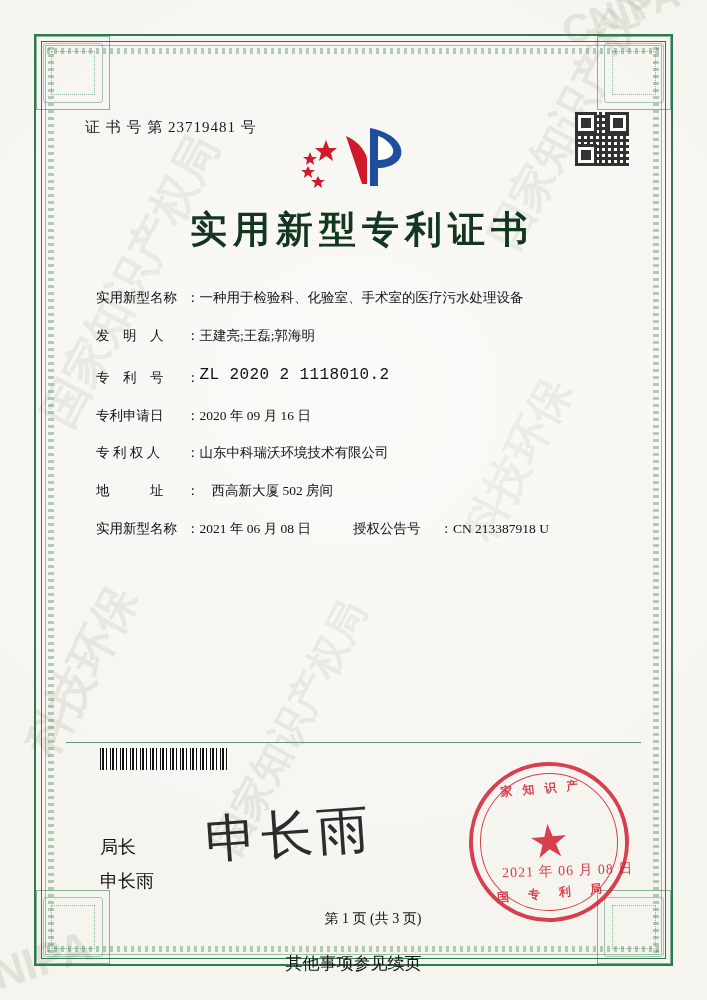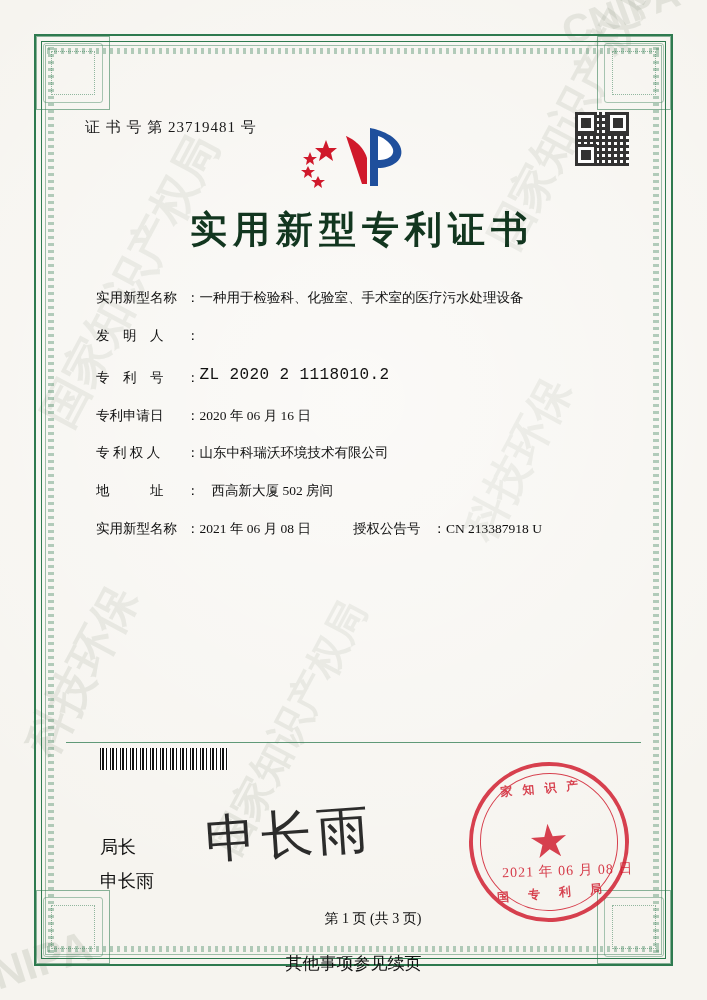--- a/index.html
+++ b/index.html
@@ -122,21 +122,21 @@
     width:90px;flex:0 0 90px;
     letter-spacing:0px;white-space:nowrap;
   }
   .fcolon{flex:0 0 12px;}
   .fvalue{flex:1;font-family:"Liberation Serif","DejaVu Serif",serif;}
   .fvalue.mono{font-family:"Liberation Mono","DejaVu Sans Mono",monospace;font-size:16px;letter-spacing:.4px;}
   .addr-2{padding-left:12px;}
   .grant-row{display:flex;align-items:flex-start;}
   .grant-row .seg{display:flex;}
   .grant-row .seg2{margin-left:42px;}
-  .grant-row .lab2{white-space:nowrap;margin-right:12px;}
+  .grant-row .lab2{white-space:nowrap;margin-right:19px;}
 
   
   .para{
     position:absolute;left:96px;right:76px;top:608px;
     font-size:13.5px;line-height:2.0;color:#111;text-align:justify;
   }
   .para p{margin:0 0 6px 0;text-indent:2em;}
 
   
   .divider{
@@ -259,32 +259,33 @@
 
     <div class="frow">
       <div class="flabel">实用新型名称</div>
       <div class="fcolon">：</div>
       <div class="fvalue">一种用于检验科、化验室、手术室的医疗污水处理设备</div>
     </div>
 
     <div class="frow">
       <div class="flabel">发　明　人</div>
       <div class="fcolon">：</div>
+      <div class="fvalue">王建亮;王磊;郭海明</div>
     </div>
 
     <div class="frow">
       <div class="flabel">专　利　号</div>
       <div class="fcolon">：</div>
       <div class="fvalue mono">ZL 2020 2 1118010.2</div>
     </div>
 
     <div class="frow">
       <div class="flabel">专利申请日</div>
       <div class="fcolon">：</div>
-      <div class="fvalue">2020 年 06 月 16 日</div>
+      <div class="fvalue">2020 年 09 月 16 日</div>
     </div>
 
     <div class="frow">
       <div class="flabel">专 利 权 人</div>
       <div class="fcolon">：</div>
       <div class="fvalue">山东中科瑞沃环境技术有限公司</div>
     </div>
 
     <div class="frow">
       <div class="flabel">地　　　址</div>

